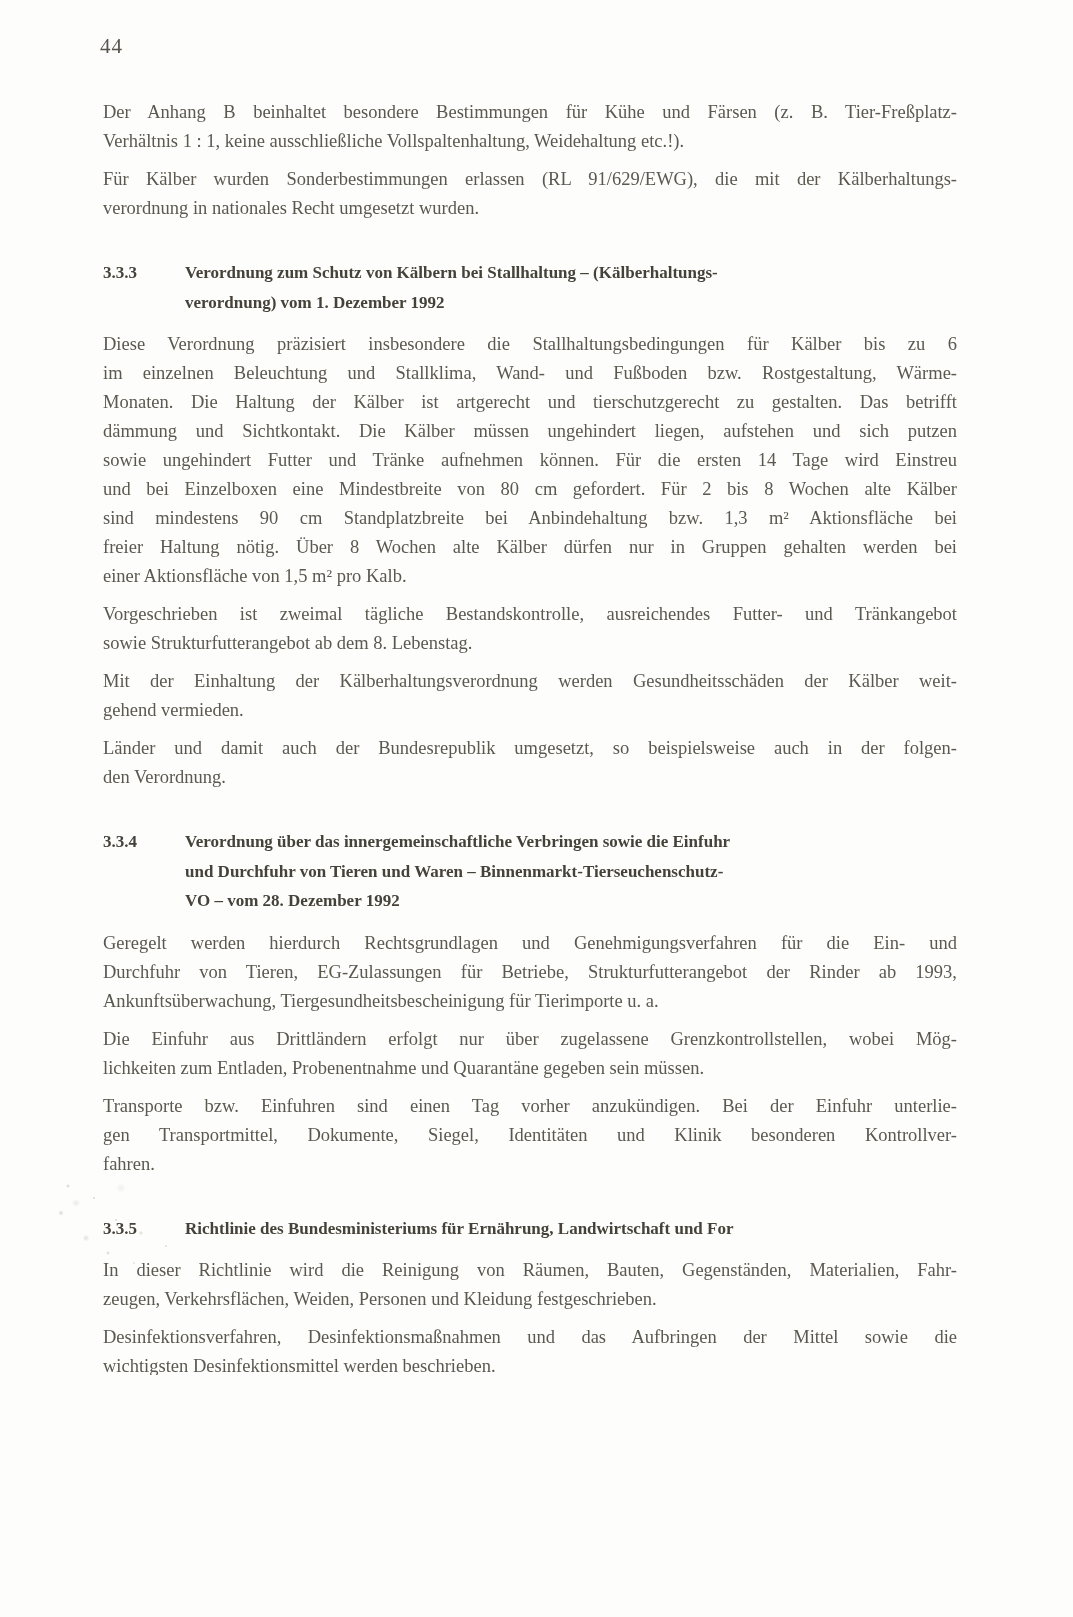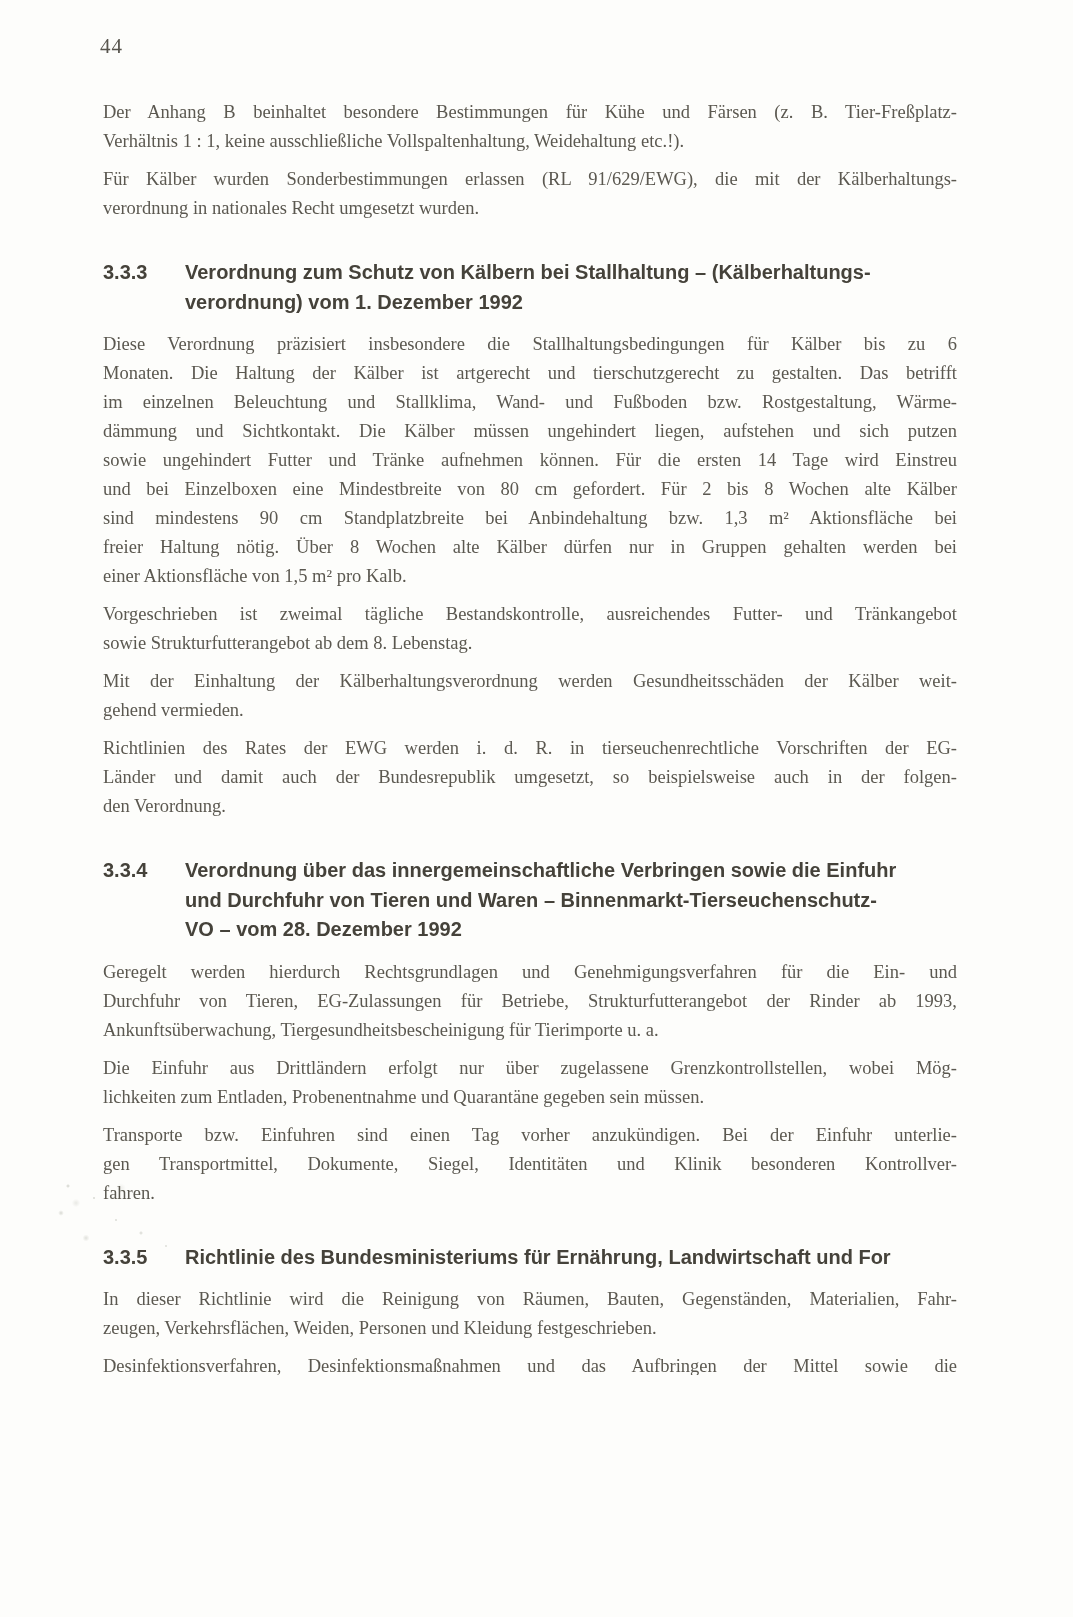--- a/index.html
+++ b/index.html
@@ -28,24 +28,24 @@
     color: #5b5850;
     font-size: 18.5px;
     line-height: 29px;
   }
   .para { margin: 0 0 9px 0; }
   .line { text-align: justify; text-align-last: justify; }
   .line.last { text-align-last: left; }
   .heading {
     display: flex;
     margin: 35px 0 13px 0;
-    font-family: Liberation Sans, sans-serif;
+    font-family: Liberation Serif, serif;
     font-weight: bold;
     color: #45423a;
-    font-size: 20px;
+    font-size: 17px;
     line-height: 29.5px;
   }
   .hnum { flex: 0 0 82px; width: 82px; }
   .hlines { flex: 1 1 auto; }
   .hline { text-align: center; text-align-last: left; }
   .smudge {
     position: absolute;
     pointer-events: none;
   }
   .smudge-1 {
@@ -87,39 +87,38 @@
       </div>
       <div class="heading">
         <span class="hnum">3.3.3</span>
         <div class="hlines">
           <div class="line hline">Verordnung zum Schutz von Kälbern bei Stallhaltung – (Kälberhaltungs-</div>
           <div class="line hline">verordnung) vom 1. Dezember 1992</div>
         </div>
       </div>
       <div class="para">
         <div class="line">Diese Verordnung präzisiert insbesondere die Stallhaltungsbedingungen für Kälber bis zu 6</div>
+        <div class="line">im einzelnen Beleuchtung und Stallklima, Wand- und Fußboden bzw. Rostgestaltung, Wärme-</div>
         <div class="line">Monaten. Die Haltung der Kälber ist artgerecht und tierschutzgerecht zu gestalten. Das betrifft</div>
-        <div class="line">im einzelnen Beleuchtung und Stallklima, Wand- und Fußboden bzw. Rostgestaltung, Wärme-</div>
         <div class="line">dämmung und Sichtkontakt. Die Kälber müssen ungehindert liegen, aufstehen und sich putzen</div>
         <div class="line">sowie ungehindert Futter und Tränke aufnehmen können. Für die ersten 14 Tage wird Einstreu</div>
         <div class="line">und bei Einzelboxen eine Mindestbreite von 80 cm gefordert. Für 2 bis 8 Wochen alte Kälber</div>
         <div class="line">sind mindestens 90 cm Standplatzbreite bei Anbindehaltung bzw. 1,3 m² Aktionsfläche bei</div>
         <div class="line">freier Haltung nötig. Über 8 Wochen alte Kälber dürfen nur in Gruppen gehalten werden bei</div>
         <div class="line last">einer Aktionsfläche von 1,5 m² pro Kalb.</div>
       </div>
       <div class="para">
         <div class="line">Vorgeschrieben ist zweimal tägliche Bestandskontrolle, ausreichendes Futter- und Tränkangebot</div>
         <div class="line last">sowie Strukturfutterangebot ab dem 8. Lebenstag.</div>
       </div>
       <div class="para">
         <div class="line">Mit der Einhaltung der Kälberhaltungsverordnung werden Gesundheitsschäden der Kälber weit-</div>
         <div class="line last">gehend vermieden.</div>
       </div>
       <div class="para">
-        <div class="line">Richtlinien des Rates der EWG werden i. d. R. in tierseuchenrechtliche Vorschriften der EG-</div>
         <div class="line">Länder und damit auch der Bundesrepublik umgesetzt, so beispielsweise auch in der folgen-</div>
         <div class="line last">den Verordnung.</div>
       </div>
       <div class="heading">
         <span class="hnum">3.3.4</span>
         <div class="hlines">
           <div class="line hline">Verordnung über das innergemeinschaftliche Verbringen sowie die Einfuhr</div>
           <div class="line hline">und Durchfuhr von Tieren und Waren – Binnenmarkt-Tierseuchenschutz-</div>
           <div class="line hline">VO – vom 28. Dezember 1992</div>
         </div>

